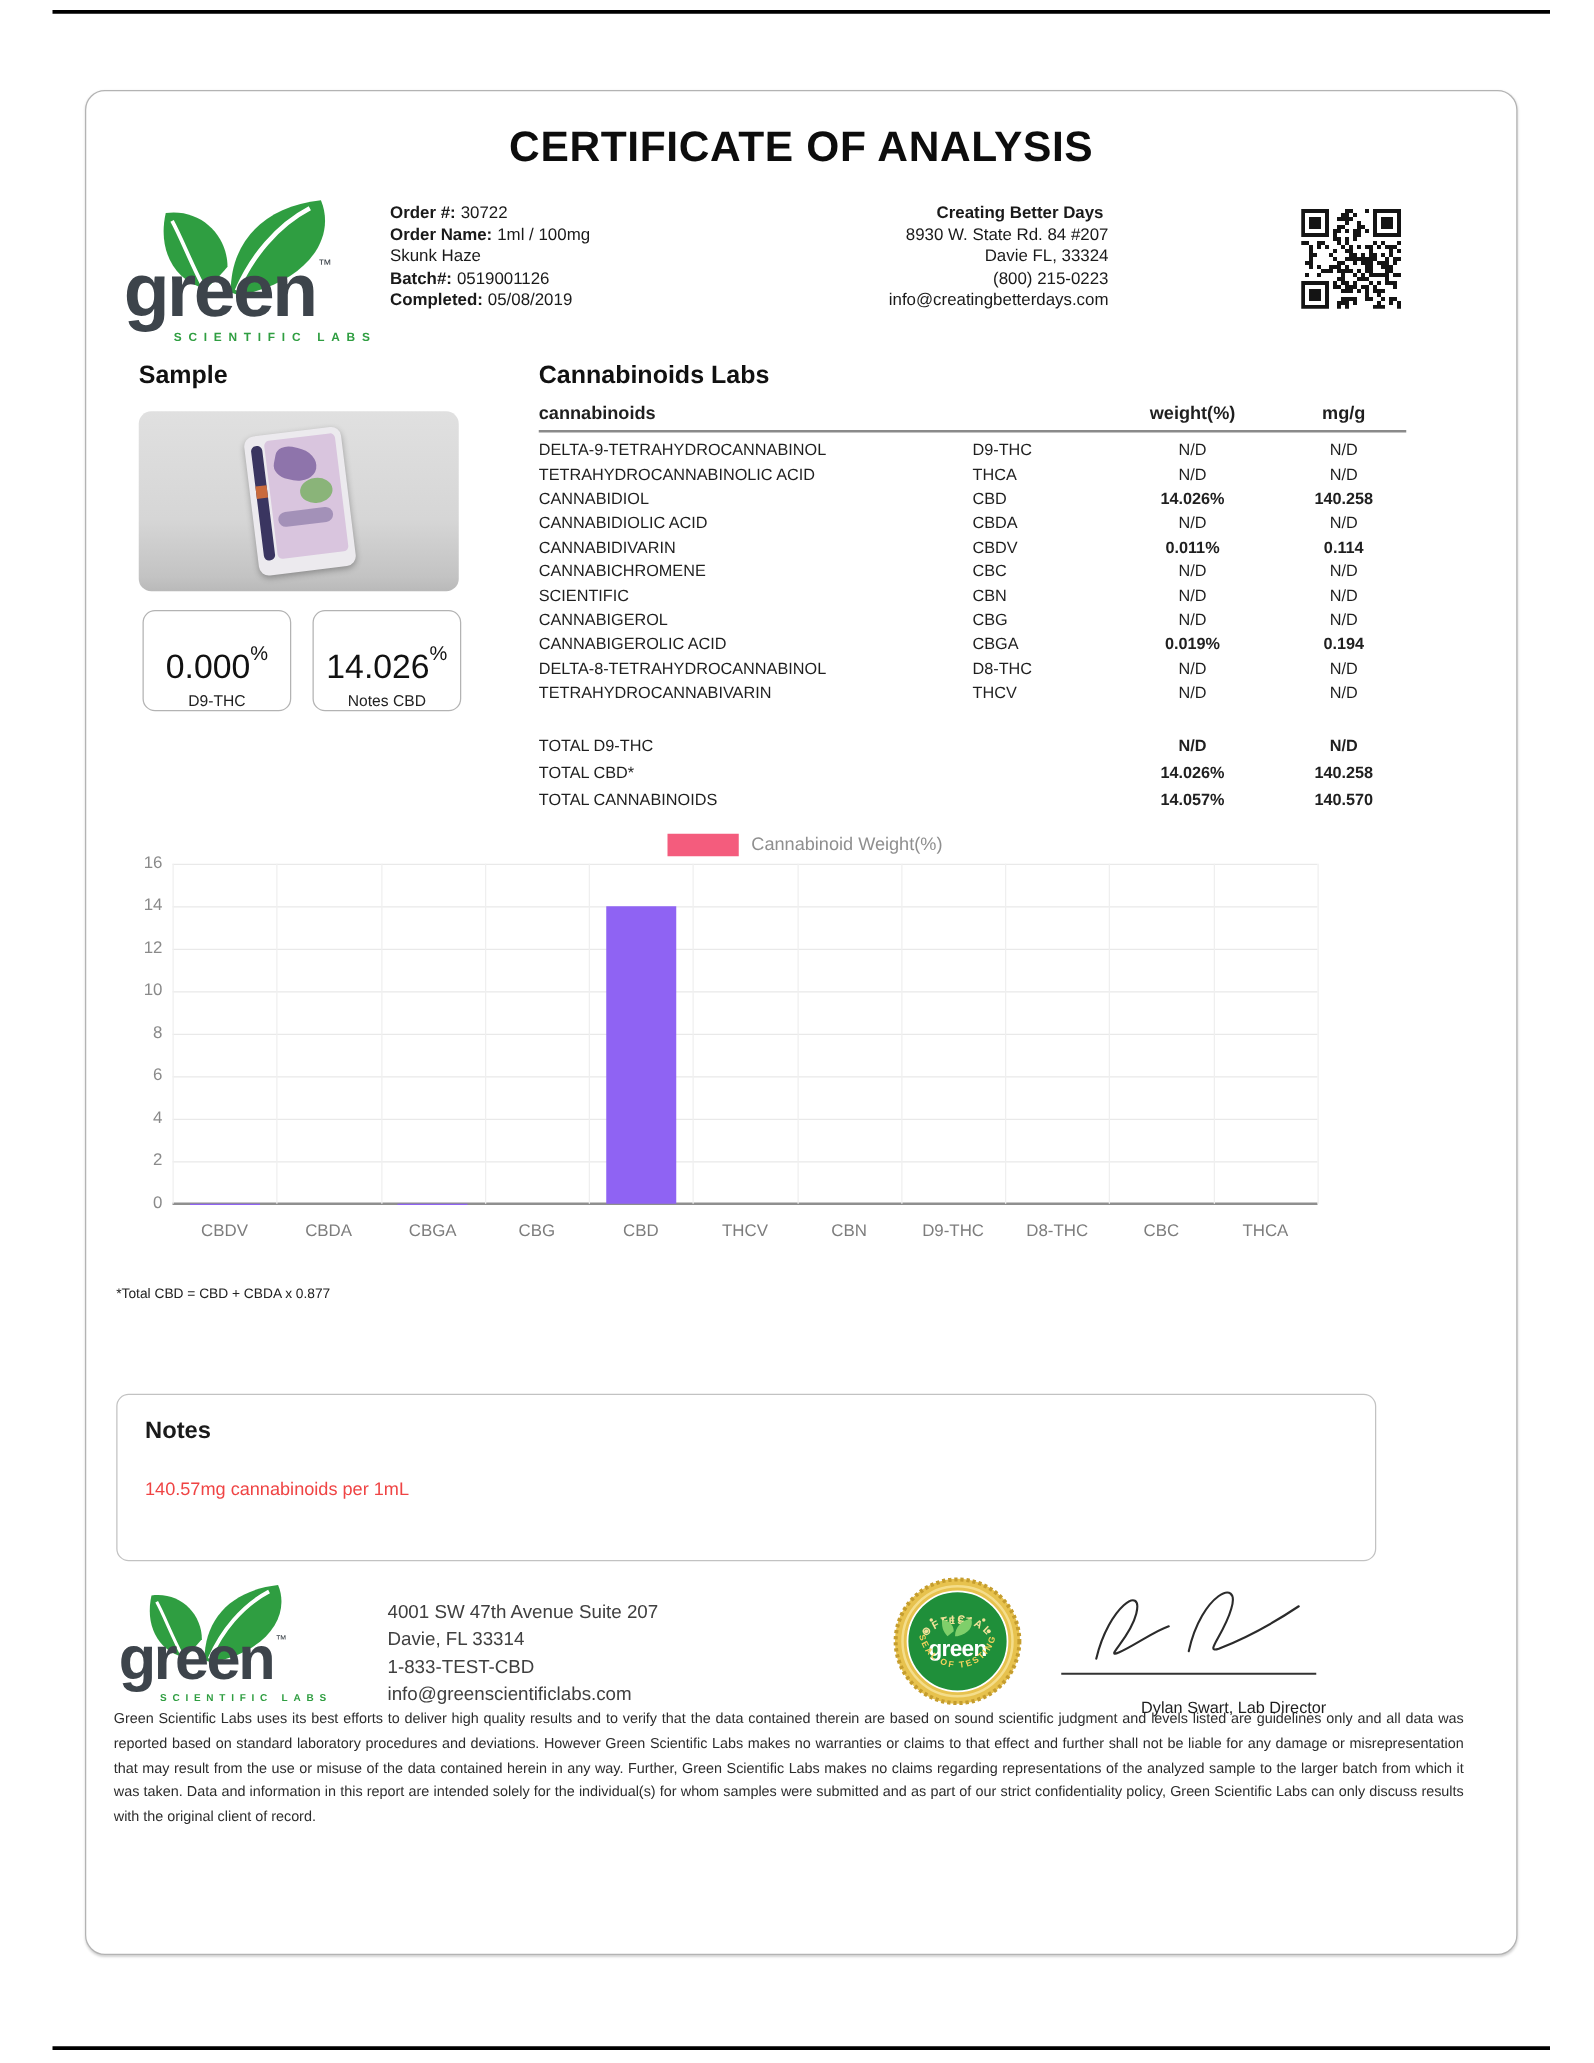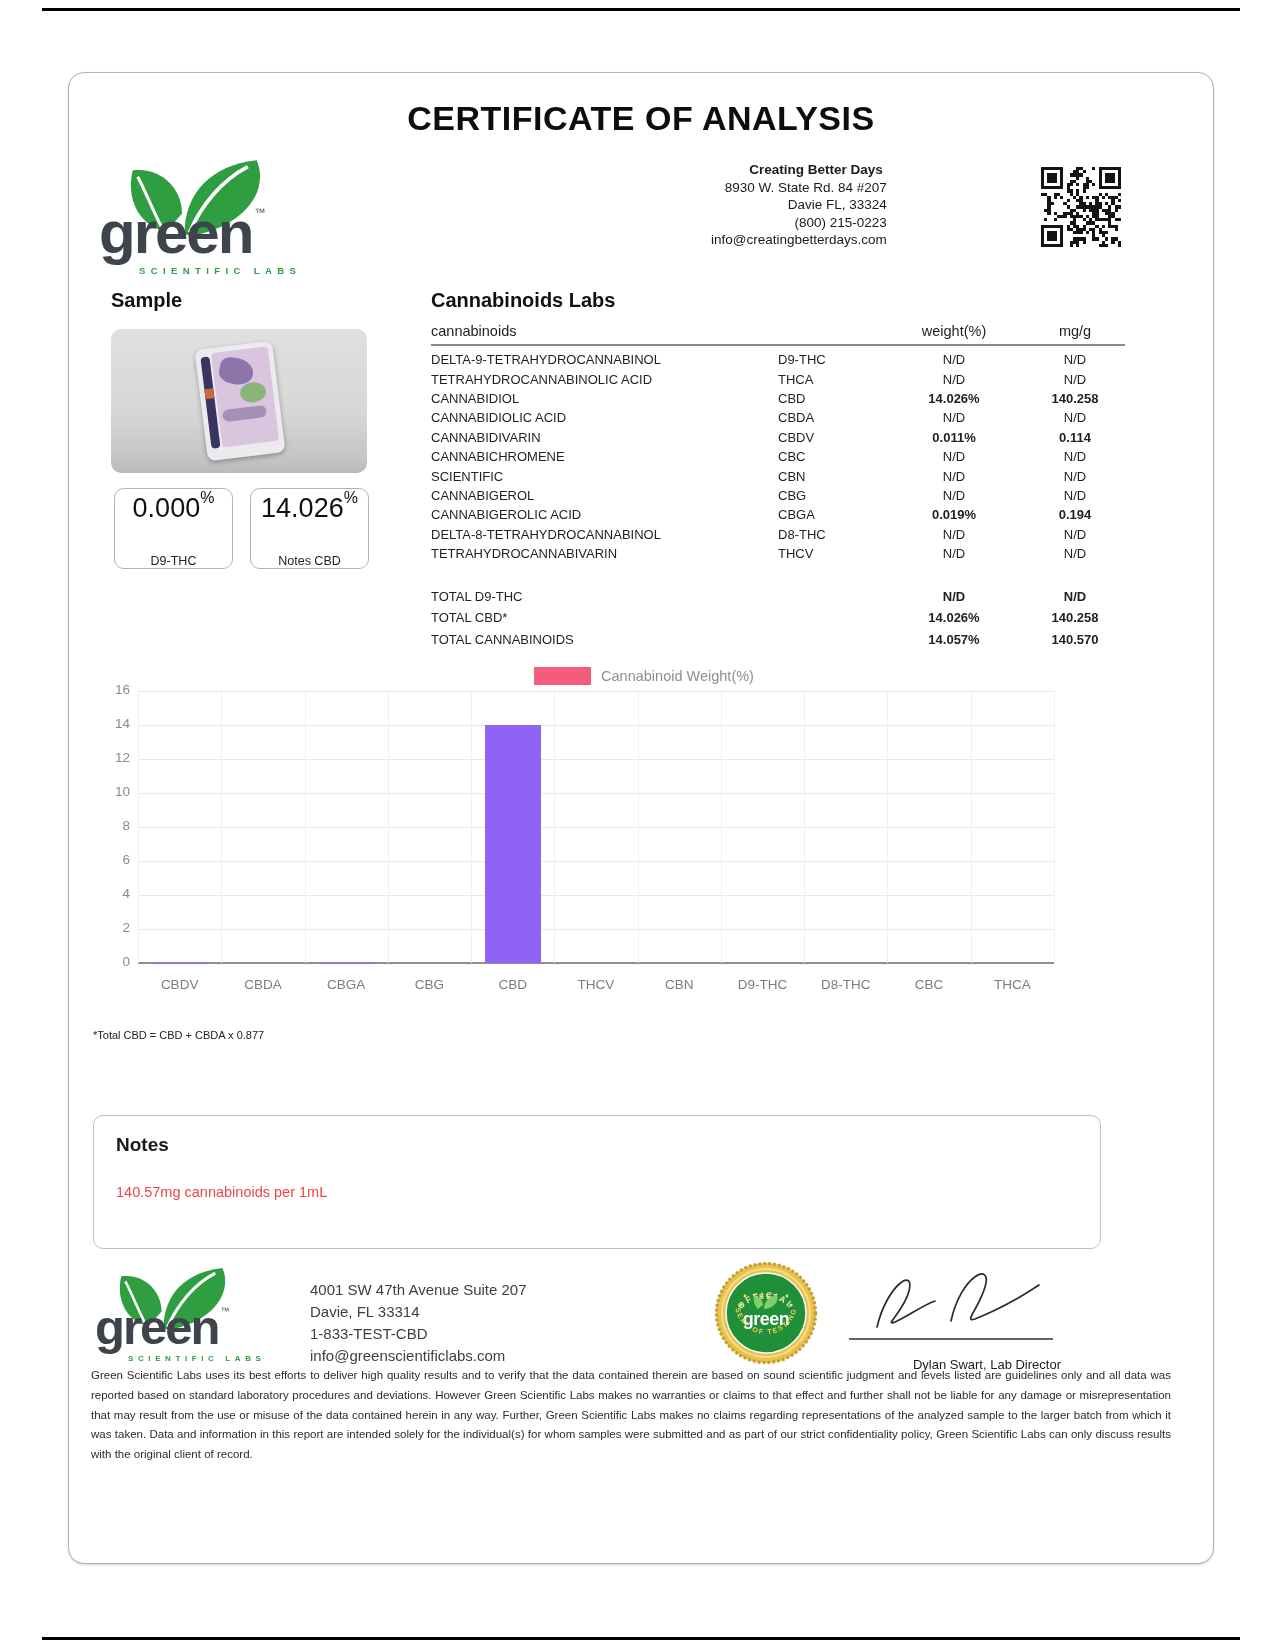--- a/index.html
+++ b/index.html
@@ -60,31 +60,31 @@
     border-radius:8px; transform:rotate(-7deg); box-shadow:0 2px 5px rgba(0,0,0,.3);
   }
   .blister-card { position:absolute; left:16px; top:5px; right:5px; bottom:12px; background:#d9c5de; border-radius:4px; overflow:hidden; }
   .blob1 { position:absolute; left:6px; top:8px; width:34px; height:26px; background:#7a5f9e; border-radius:40% 60% 55% 45%; transform:rotate(18deg); opacity:.8; }
   .blob2 { position:absolute; left:24px; top:34px; width:26px; height:20px; background:#6fae57; border-radius:50%; opacity:.75; }
   .blob3 { position:absolute; left:4px; top:58px; width:44px; height:12px; background:#8b7aa8; border-radius:6px; opacity:.7; }
   .pen { position:absolute; left:5px; top:8px; width:9px; height:92px; background:#3a3560; border-radius:4px; }
   .pen-band { position:absolute; left:5px; top:40px; width:9px; height:10px; background:#c96a3c; }
   .stat-box {
     position:absolute; width:119px; height:81px; border:1px solid #b3b3b3; border-radius:10px;
-    display:flex; flex-direction:column; align-items:center; justify-content:space-between; background:#fff;
+    display:flex; flex-direction:column; align-items:center; justify-content:flex-end; background:#fff;
   }
   .stat-1 { left:45px; top:415px; }
   .stat-2 { left:181px; top:415px; }
   .stat-value { font-size:27px; color:#111; }
   .stat-unit { font-size:16px; vertical-align:14px; }
   .stat-label { font-size:12.5px; margin-top:5px; color:#222; }
 
   
   .ct-table { position:absolute; left:362px; top:250px; width:694px; font-size:13px; color:#1f1f1f; }
-  .t-head { display:flex; font-weight:normal; font-size:14.5px; padding-bottom:5px; border-bottom:2px solid #8a8a8a;justify-content:space-between; }
+  .t-head { display:flex; font-weight:bold; font-size:14.5px; padding-bottom:5px; border-bottom:2px solid #8a8a8a;justify-content:space-between; }
   .t-rows { padding-top:4px; }
   .t-row { display:flex; align-items:center; height:19.4px; }
   .col-name { width:347px; }
   .col-abbr { width:105px; }
   .col-w { width:142px; text-align:center; }
   .col-m { width:100px; text-align:center; }
   .col-name-wide { width:452px; }
   .strong { font-weight:bold; }
   .t-totals { margin-top:22px; }
   .t-totals .t-row { height:21.5px; }
@@ -140,20 +140,27 @@
       <path d="M47,60 C47,28 68,6 104,2 C114,26 95,54 52,62 Z" fill="#2f9e41"></path>
       <path d="M51,59 C60,38 76,18 97,7" stroke="#ffffff" stroke-width="3" fill="none"></path>
     </svg>
     <div class="logo-word-row">
       <span class="logo-word">green</span>
       <span class="logo-tm">™</span>
     </div>
     <div class="logo-sub">SCIENTIFIC LABS</div>
   </div>
 
+  <div class="order-info">
+    <div><span class="b">Order #:</span><span>30722</span></div>
+    <div><span class="b">Order Name:</span><span>1ml / 100mg</span></div>
+    <div>Skunk Haze</div>
+    <div><span class="b">Batch#:</span><span>0519001126</span></div>
+    <div><span class="b">Completed:</span><span>05/08/2019</span></div>
+  </div>
 
   <div class="client-info">
     <div class="b">Creating Better Days</div>
     <div>8930 W. State Rd. 84 #207</div>
     <div>Davie FL, 33324</div>
     <div>(800) 215-0223</div>
     <div>info@creatingbetterdays.com</div>
   </div>
 
   <div class="qr"><svg width="80" height="80" viewBox="0 0 25 25" shape-rendering="crispEdges">

